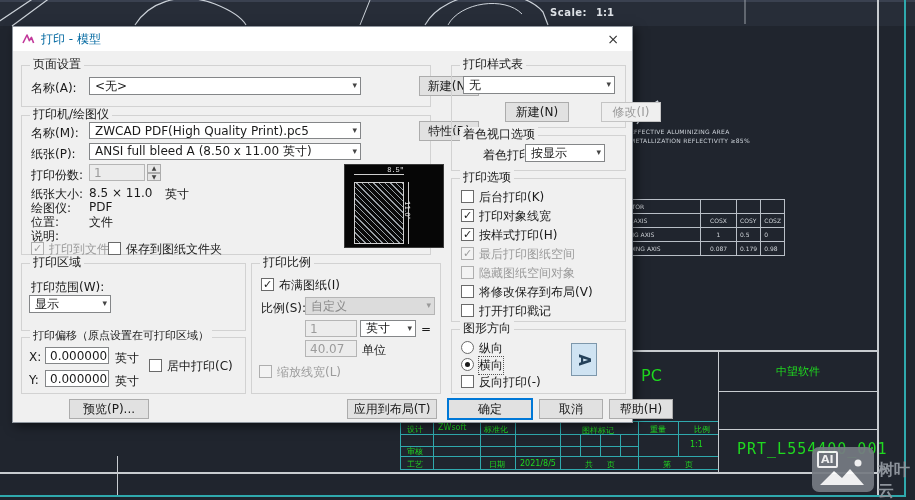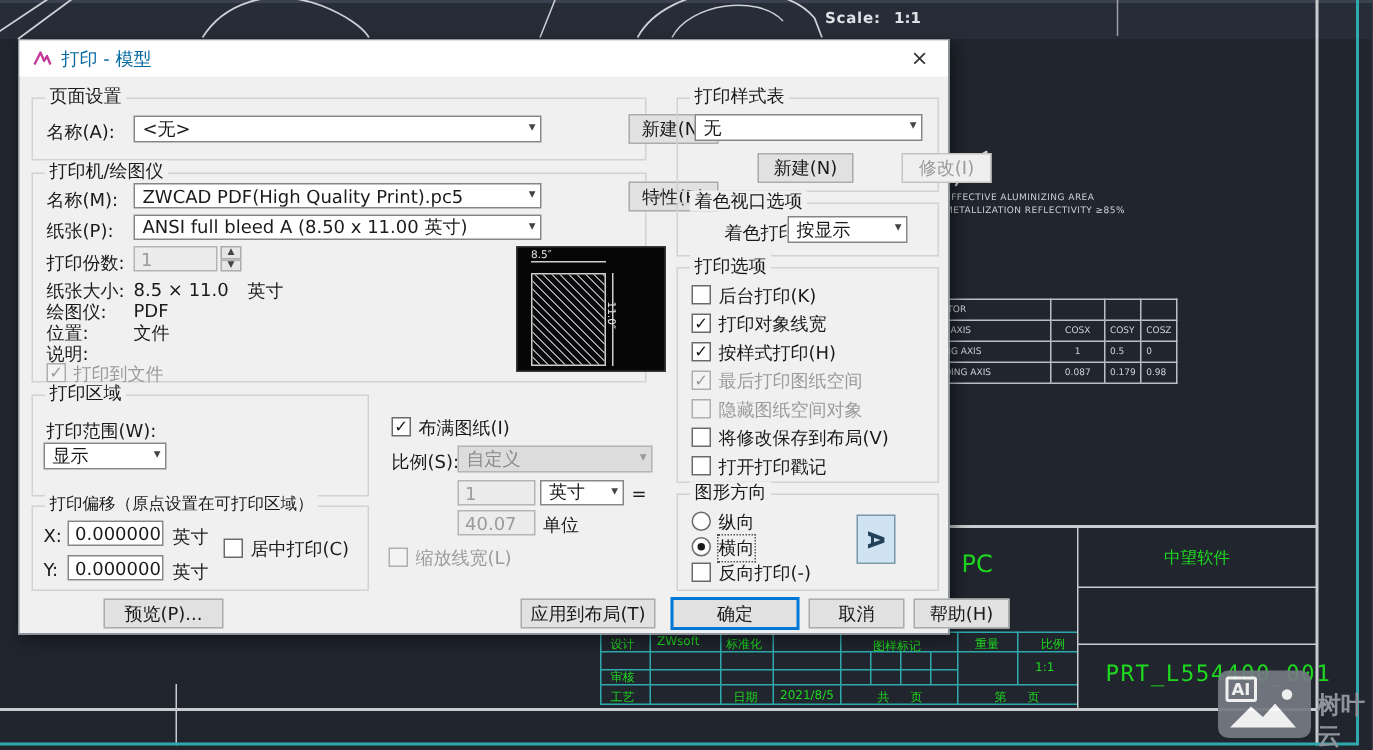--- a/index.html
+++ b/index.html
@@ -49,21 +49,21 @@
   .radio{width:13px;height:13px;border:1px solid #6a6a6a;border-radius:50%;background:#fff;flex:0 0 auto;position:relative;margin-top:1px;}
   .radio.sel::after{content:"";position:absolute;left:3px;top:3px;width:5px;height:5px;border-radius:50%;background:#1a1a1a;}
   .focusbox{outline:1px dotted #555;}
   .spin{position:absolute;width:14px;display:flex;flex-direction:column;}
   .spin span{flex:1;background:#e6e6e6;border:1px solid #acacac;font-size:6px;line-height:6px;display:flex;align-items:center;justify-content:center;color:#444;}
   
   .pv{position:absolute;left:331px;top:137px;width:100px;height:84px;background:#060606;border:1px solid #3a3a3a;}
   .pv .hatch{position:absolute;left:9px;top:17px;width:50px;height:62px;border:1px solid #cfcfcf;background:repeating-linear-gradient(45deg,#0a0a0a 0 3px,#9aa0a6 3px 4px);}
   .pv .dimh{position:absolute;left:9px;top:9px;width:50px;height:1px;background:#cfcfcf;}
   .pv .dimv{position:absolute;left:63px;top:17px;width:1px;height:62px;background:#cfcfcf;}
-  .pv .wlab{position:absolute;left:9px;top:1px;width:50px;text-align:left;color:#e6e6e6;font-size:7px;}
+  .pv .wlab{position:absolute;left:9px;top:1px;width:50px;text-align:right;color:#e6e6e6;font-size:7px;font-family:Liberation Mono, monospace;}
   .pv .hlab{position:absolute;left:66px;top:36px;color:#e6e6e6;font-size:7px;transform:rotate(90deg);transform-origin:left top;}
   .oicon{position:absolute;left:558px;top:316px;width:26px;height:33px;background:#cfe3f2;border:1px solid #7d97ab;display:flex;align-items:center;justify-content:center;}
   .oicon span{font-size:15px;font-weight:bold;color:#24415a;transform:rotate(90deg);}
   
   .sgrn{font-size:8px;}
 </style>
 </head>
 <body>
 
 <div class="screen">
@@ -219,38 +219,45 @@
     <span class="lbl" style="left:18px;top:187px;">位置:</span>
     <span class="lbl" style="left:76px;top:187px;">文件</span>
     <span class="lbl" style="left:18px;top:201px;">说明:</span>
 
     <div class="opt dis" style="left:18px;top:214px;">
       <span class="box">
           <span class="tick">✓</span>
         </span>
       <span class="cbl">打印到文件</span>
     </div>
+    <div class="opt" style="left:95px;top:214px;">
+      <span class="box"></span>
+      <span class="cbl">保存到图纸文件夹</span>
+    </div>
 
     <div class="pv">
       <span class="wlab">8.5″</span>
       <div class="dimh"></div>
       <div class="hatch"></div>
       <div class="dimv"></div>
       <span class="hlab">11.0″</span>
     </div>
 
     <div class="group" style="left:8px;top:236px;width:225px;height:68px;">
       <span class="legend">打印区域</span>
     </div>
     <span class="lbl" style="left:18px;top:252px;">打印范围(W):</span>
     <div class="combo" style="left:16px;top:268px;width:82px;height:18px;">
       <span>显示</span>
       <span class="carrow">▾</span>
     </div>
 
+    <div class="group" style="left:238px;top:236px;width:190px;height:131px;">
+      <span class="legend">打印比例</span>
+    </div>
     <div class="opt" style="left:248px;top:250px;">
       <span class="box">
           <span class="tick">✓</span>
         </span>
       <span class="cbl">布满图纸(I)</span>
     </div>
     <span class="lbl" style="left:248px;top:273px;">比例(S):</span>
     <div class="combo off" style="left:292px;top:270px;width:130px;height:18px;">
       <span>自定义</span>
       <span class="carrow">▾</span>

